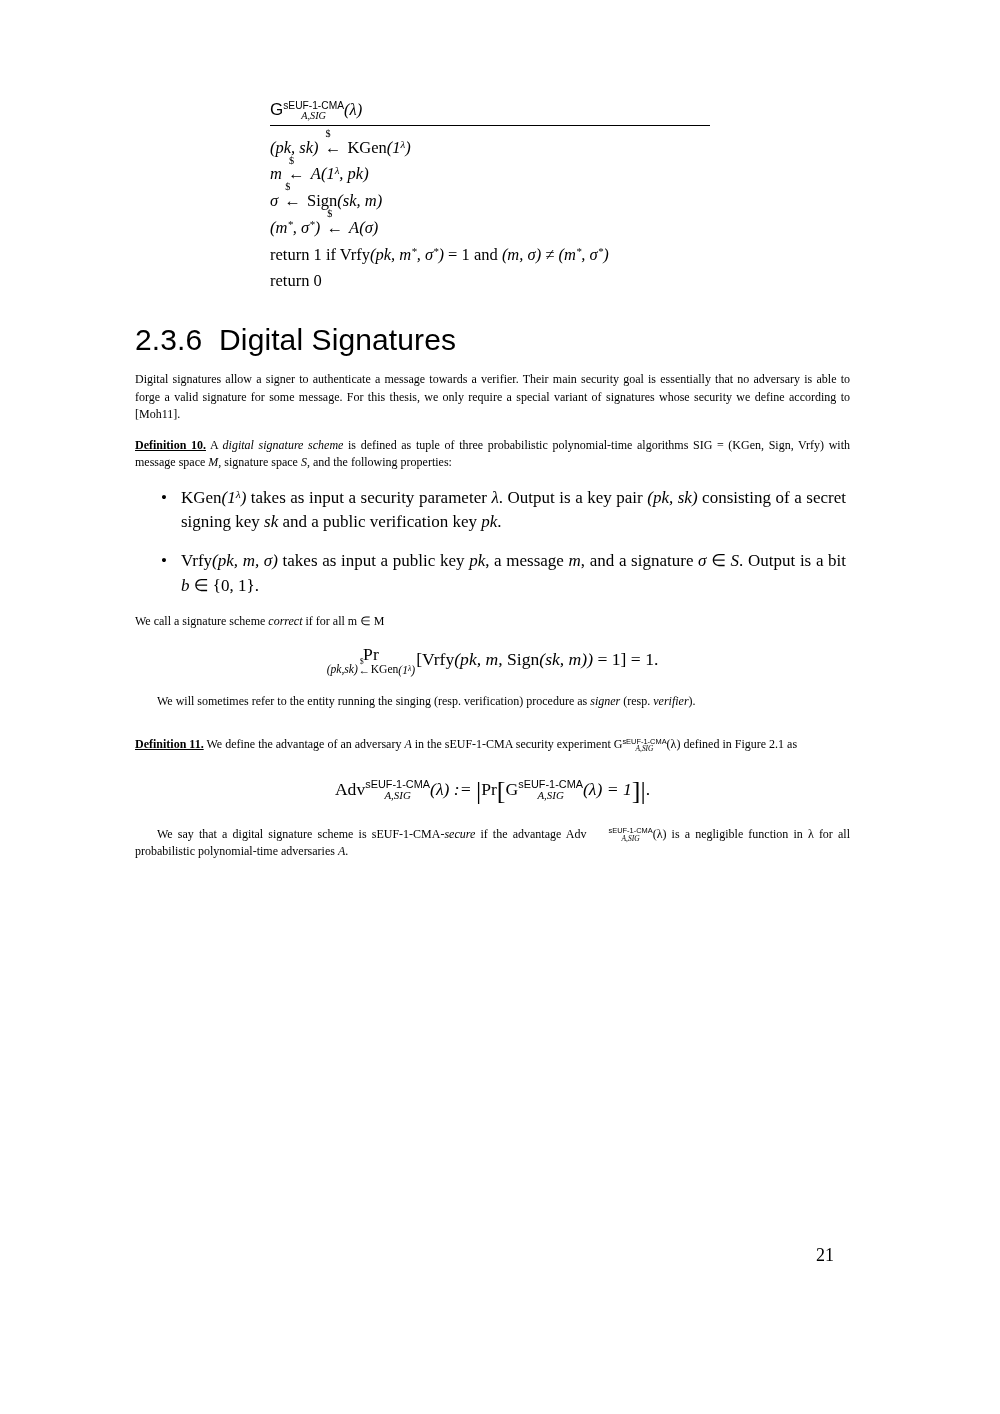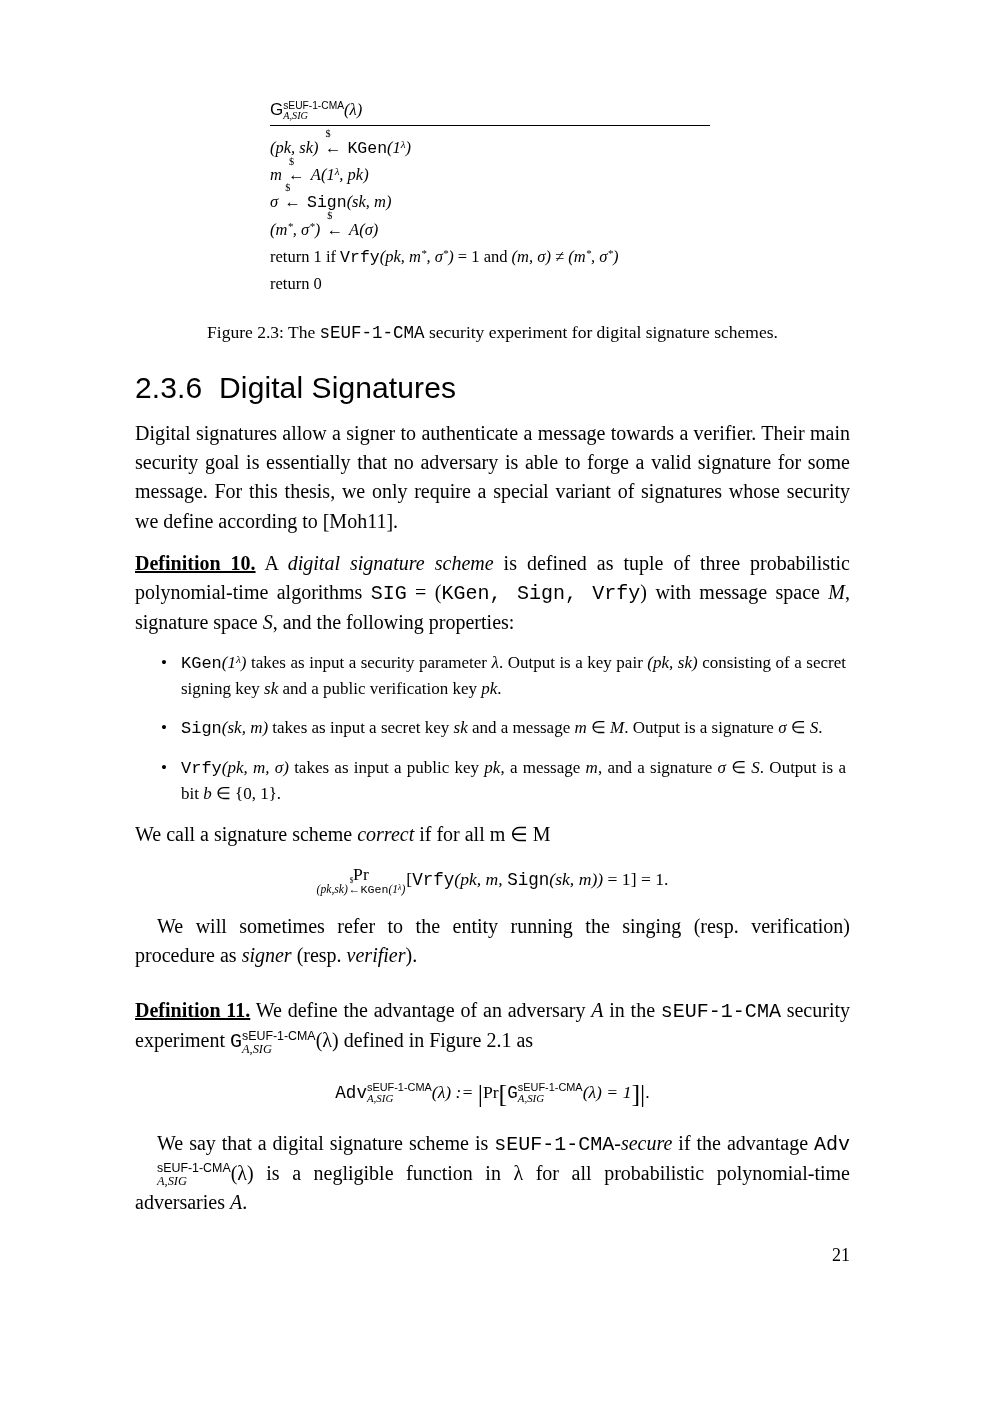--- a/index.html
+++ b/index.html
@@ -33,35 +33,35 @@
     margin-left: 135px;
     width: 440px;
     font-family: "Liberation Serif", serif;
     font-size: 16.5px;
   }
   .game-title-row {
     padding-bottom: 3px;
     border-bottom: 1.1px solid #000;
     width: 440px;
   }
-  .sans { font-family: Liberation Mono, monospace; }
+  .sans { font-family: Liberation Serif, serif; }
   .game-name {
     font-family: "Liberation Sans", sans-serif;
     font-size: 17px;
   }
   .sub-sup {
     display: inline-block;
     vertical-align: -0.42em;
     font-size: 0.62em;
     line-height: 1.02;
     text-align: left;
     font-family: "Liberation Sans", sans-serif;
   }
   .sub-sup .sup { display: block; }
-  .sub-sup .sub { display: block; }
+  .sub-sup .sub { display: block; text-align: center; }
   .it { font-style: italic; }
   .game-lines {
     padding-top: 9px;
     font-size: 16.5px;
     line-height: 1.62;
   }
   .game-lines div { white-space: nowrap; }
   .getsr {
     position: relative;
     display: inline-block;
@@ -84,21 +84,21 @@
 
   
   h2.section-heading {
     font-family: "Liberation Sans", sans-serif;
     font-size: 30px;
     font-weight: normal;
     margin: 28px 0 14px 0;
     letter-spacing: 0.1px;
   }
   p.body {
-    font-size: 20px;
+    font-size: 12px;
     line-height: 1.46;
     text-align: justify;
     margin: 0 0 13px 0;
     text-indent: 0;
   }
   p.body.indent { text-indent: 22px; }
   .defn-head { font-weight: bold; text-decoration: underline; }
   .tight { margin-bottom: 0; }
 
   ul.items {
@@ -135,21 +135,21 @@
   }
   .prob .pr-top { display: block; font-size: 17.6px; }
   .prob .pr-bot { display: block; font-size: 11.6px; }
   .bigbr {
     font-size: 26px;
     vertical-align: -0.16em;
     font-family: "Liberation Serif", serif;
   }
   .pagenum {
     position: absolute;
-    right: 150px;
+    right: 166px;
     top: 1245px;
     font-size: 18px;
   }
   sup.lit { font-size: 0.66em; vertical-align: 0.45em; }
   .mathit { font-style: italic; font-family: "Liberation Serif", serif; }
   .cal { font-family: "Liberation Serif", serif; font-style: italic; }
 </style>
 </head>
 <body>
 
@@ -181,40 +181,34 @@
           <span class="getsr">←<span class="dollar">$</span></span>
           <span class="cal">A</span><span class="mathit">(σ)</span>
         </div>
         <div>
           return 1 if <span class="sans">Vrfy</span><span class="mathit">(pk, m<sup class="lit">*</sup>, σ<sup class="lit">*</sup>)</span> = 1 and <span class="mathit">(m, σ)</span> ≠ <span class="mathit">(m<sup class="lit">*</sup>, σ<sup class="lit">*</sup>)</span>
         </div>
         <div>return 0</div>
       </div>
     </div>
 
-    <div class="figcaption">
-      <span>Figure 2.3: The </span><span class="sans">sEUF-1-CMA</span><span> security experiment for digital signature schemes.</span>
-    </div>
 
     <h2 class="section-heading">
       <span>2.3.6</span>&nbsp;&nbsp;<span>Digital Signatures</span>
     </h2>
 
     <p class="body">Digital signatures allow a signer to authenticate a message towards a verifier. Their main security goal is essentially that no adversary is able to forge a valid signature for some message. For this thesis, we only require a special variant of signatures whose security we define according to [Moh11].</p>
 
     <p class="body">
       <span class="defn-head">Definition 10.</span><span> A </span><span class="it">digital signature scheme</span><span> is defined as tuple of three probabilistic polynomial-time algorithms </span><span class="sans">SIG</span><span> = (</span><span class="sans">KGen, Sign, Vrfy</span><span>) with message space </span><span class="cal">M</span><span>, signature space </span><span class="cal">S</span><span>, and the following properties:</span>
     </p>
 
     <ul class="items">
       <li>
         <span class="sans">KGen</span><span class="mathit">(1<sup class="lit">λ</sup>)</span> takes as input a security parameter <span class="mathit">λ</span>. Output is a key pair <span class="mathit">(pk, sk)</span> consisting of a secret signing key <span class="mathit">sk</span> and a public verification key <span class="mathit">pk</span>.
-      </li>
-      <li>
-        <span class="sans">Sign</span><span class="mathit">(sk, m)</span> takes as input a secret key <span class="mathit">sk</span> and a message <span class="mathit">m</span> ∈ <span class="cal">M</span>. Output is a signature <span class="mathit">σ</span> ∈ <span class="cal">S</span>.
       </li>
       <li>
         <span class="sans">Vrfy</span><span class="mathit">(pk, m, σ)</span> takes as input a public key <span class="mathit">pk</span>, a message <span class="mathit">m</span>, and a signature <span class="mathit">σ</span> ∈ <span class="cal">S</span>. Output is a bit <span class="mathit">b</span> ∈ {0, 1}.
       </li>
     </ul>
 
     <p class="body tight">
       <span>We call a signature scheme </span><span class="it">correct</span><span> if for all m ∈ M</span>
     </p>
 

